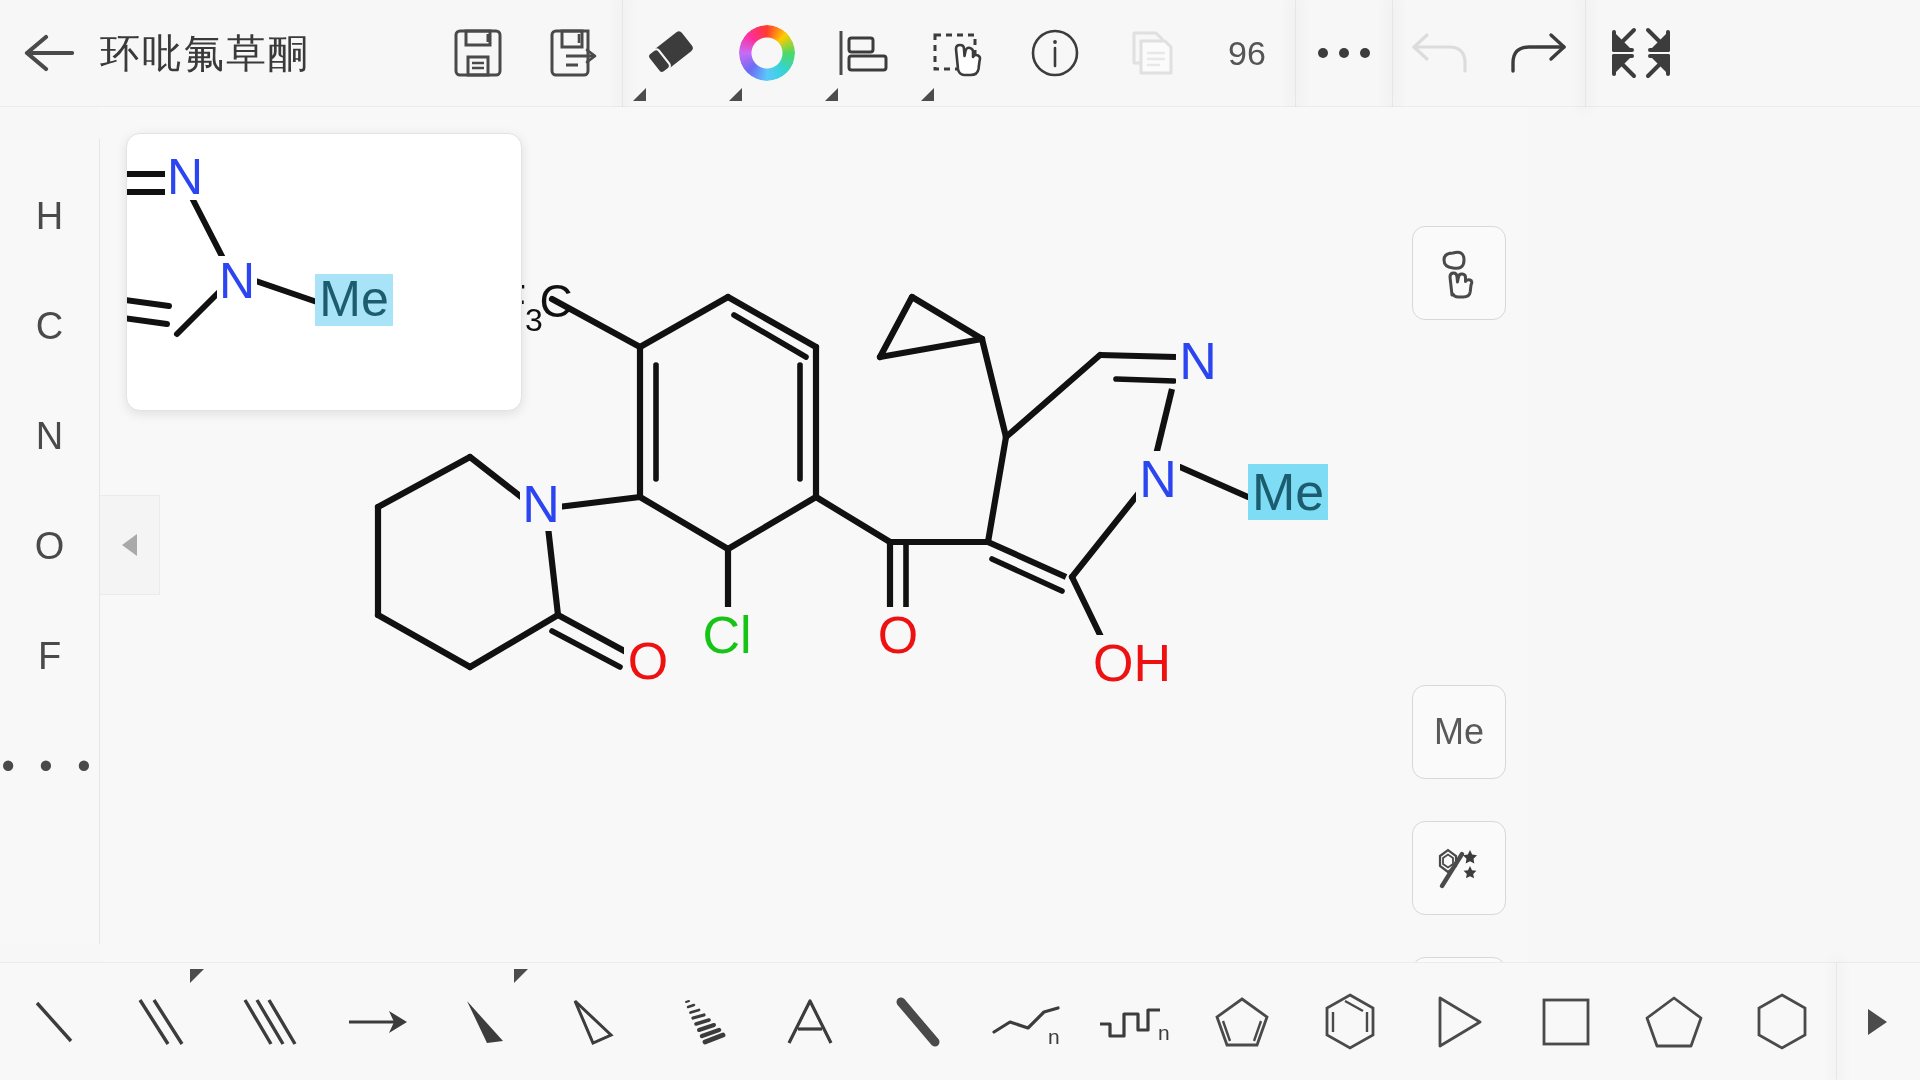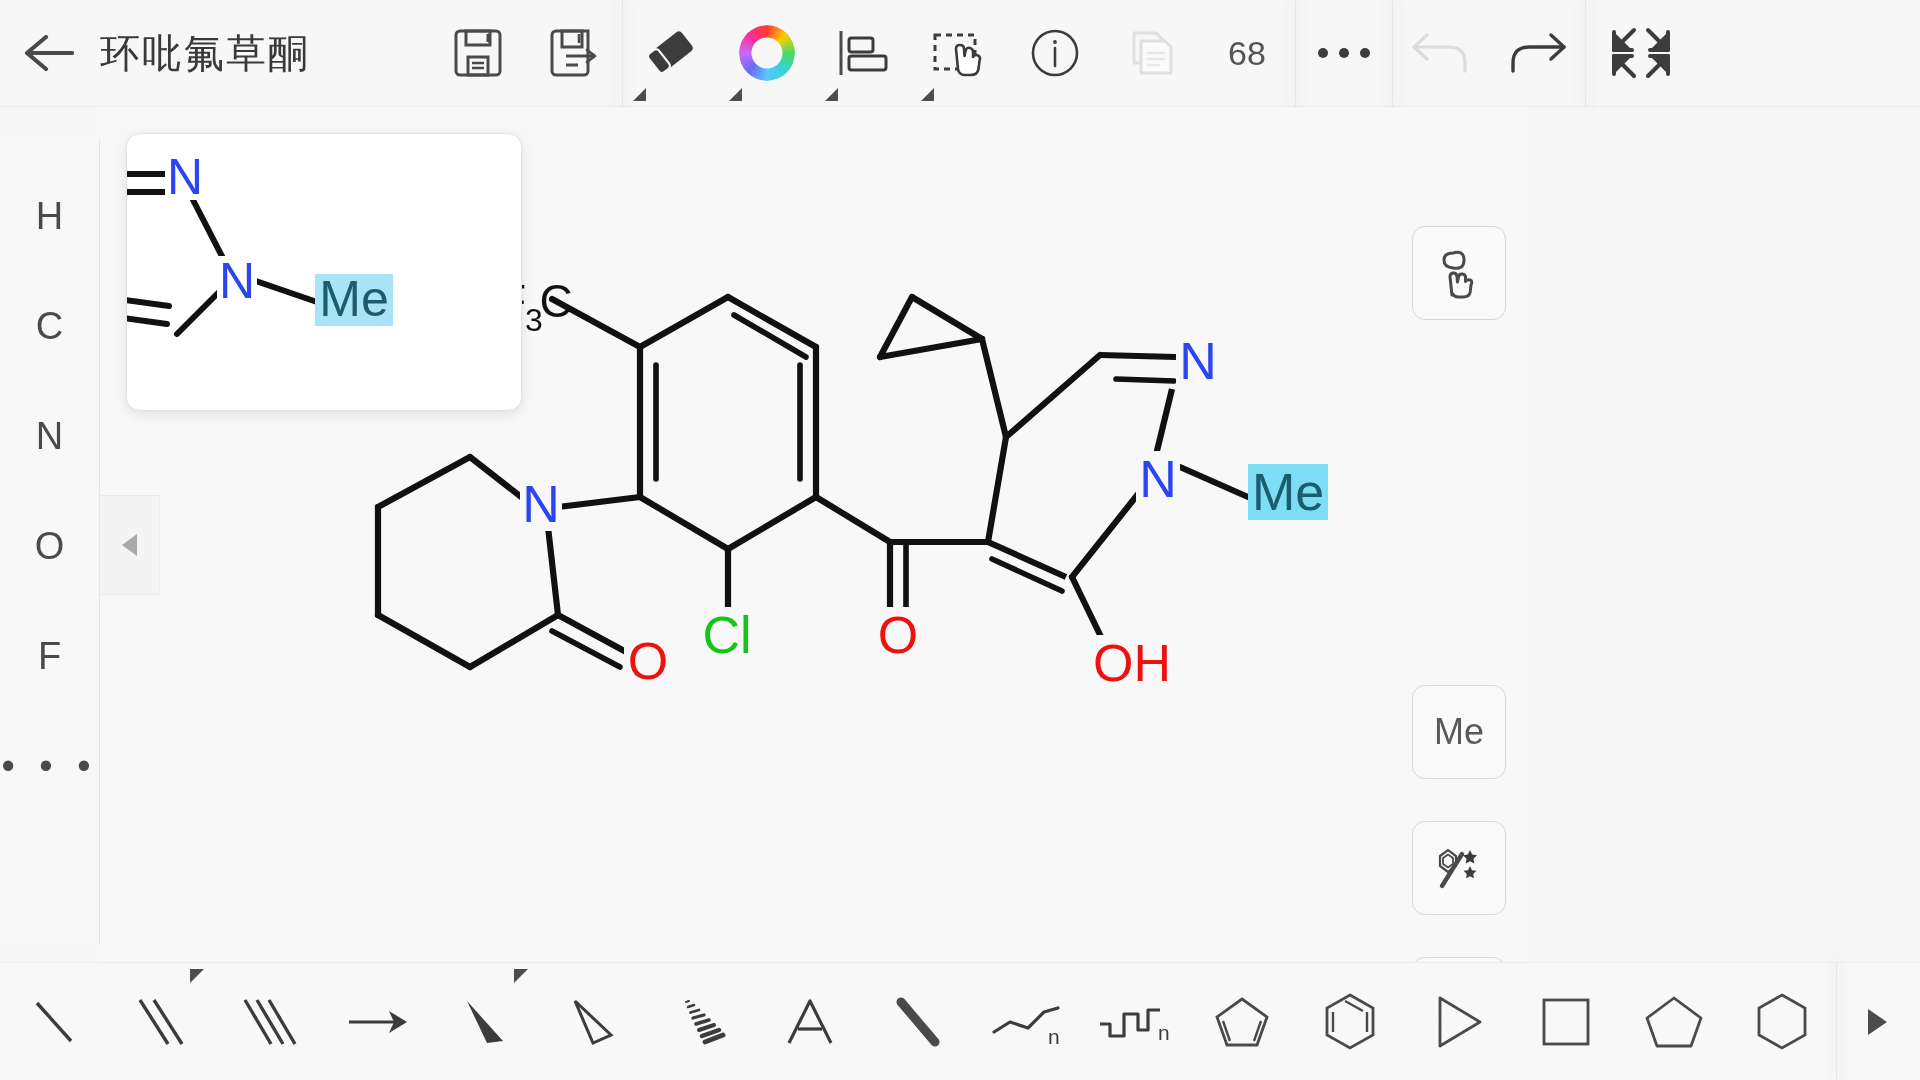--- a/index.html
+++ b/index.html
@@ -206,21 +206,21 @@
 
     <div class="tb-btn wide">
       <svg width="52" height="52" viewBox="0 0 52 52">
         <path d="M9 6 H31 L37 12 V36 H9 Z" fill="none" stroke="#e0e0e0" stroke-width="3" stroke-linejoin="round"></path>
         <path d="M16 14 H40 L46 20 V46 H16 Z" fill="#fbfbfb" stroke="#e0e0e0" stroke-width="3" stroke-linejoin="round"></path>
         <path d="M23 26 H39 M23 32 H39 M23 38 H34" stroke="#e8e8e8" stroke-width="2.6" stroke-linecap="round"></path>
       </svg>
     </div>
 
     <div class="tb-btn wide">
-      <span class="count-txt">68</span>
+      <span class="count-txt">96</span>
     </div>
 
     <div class="tb-sep"></div>
 
     <div class="tb-btn wide">
       <span class="dots">
         <i class="dot"></i>
           <i class="dot"></i>
           <i class="dot"></i>
       </span>

